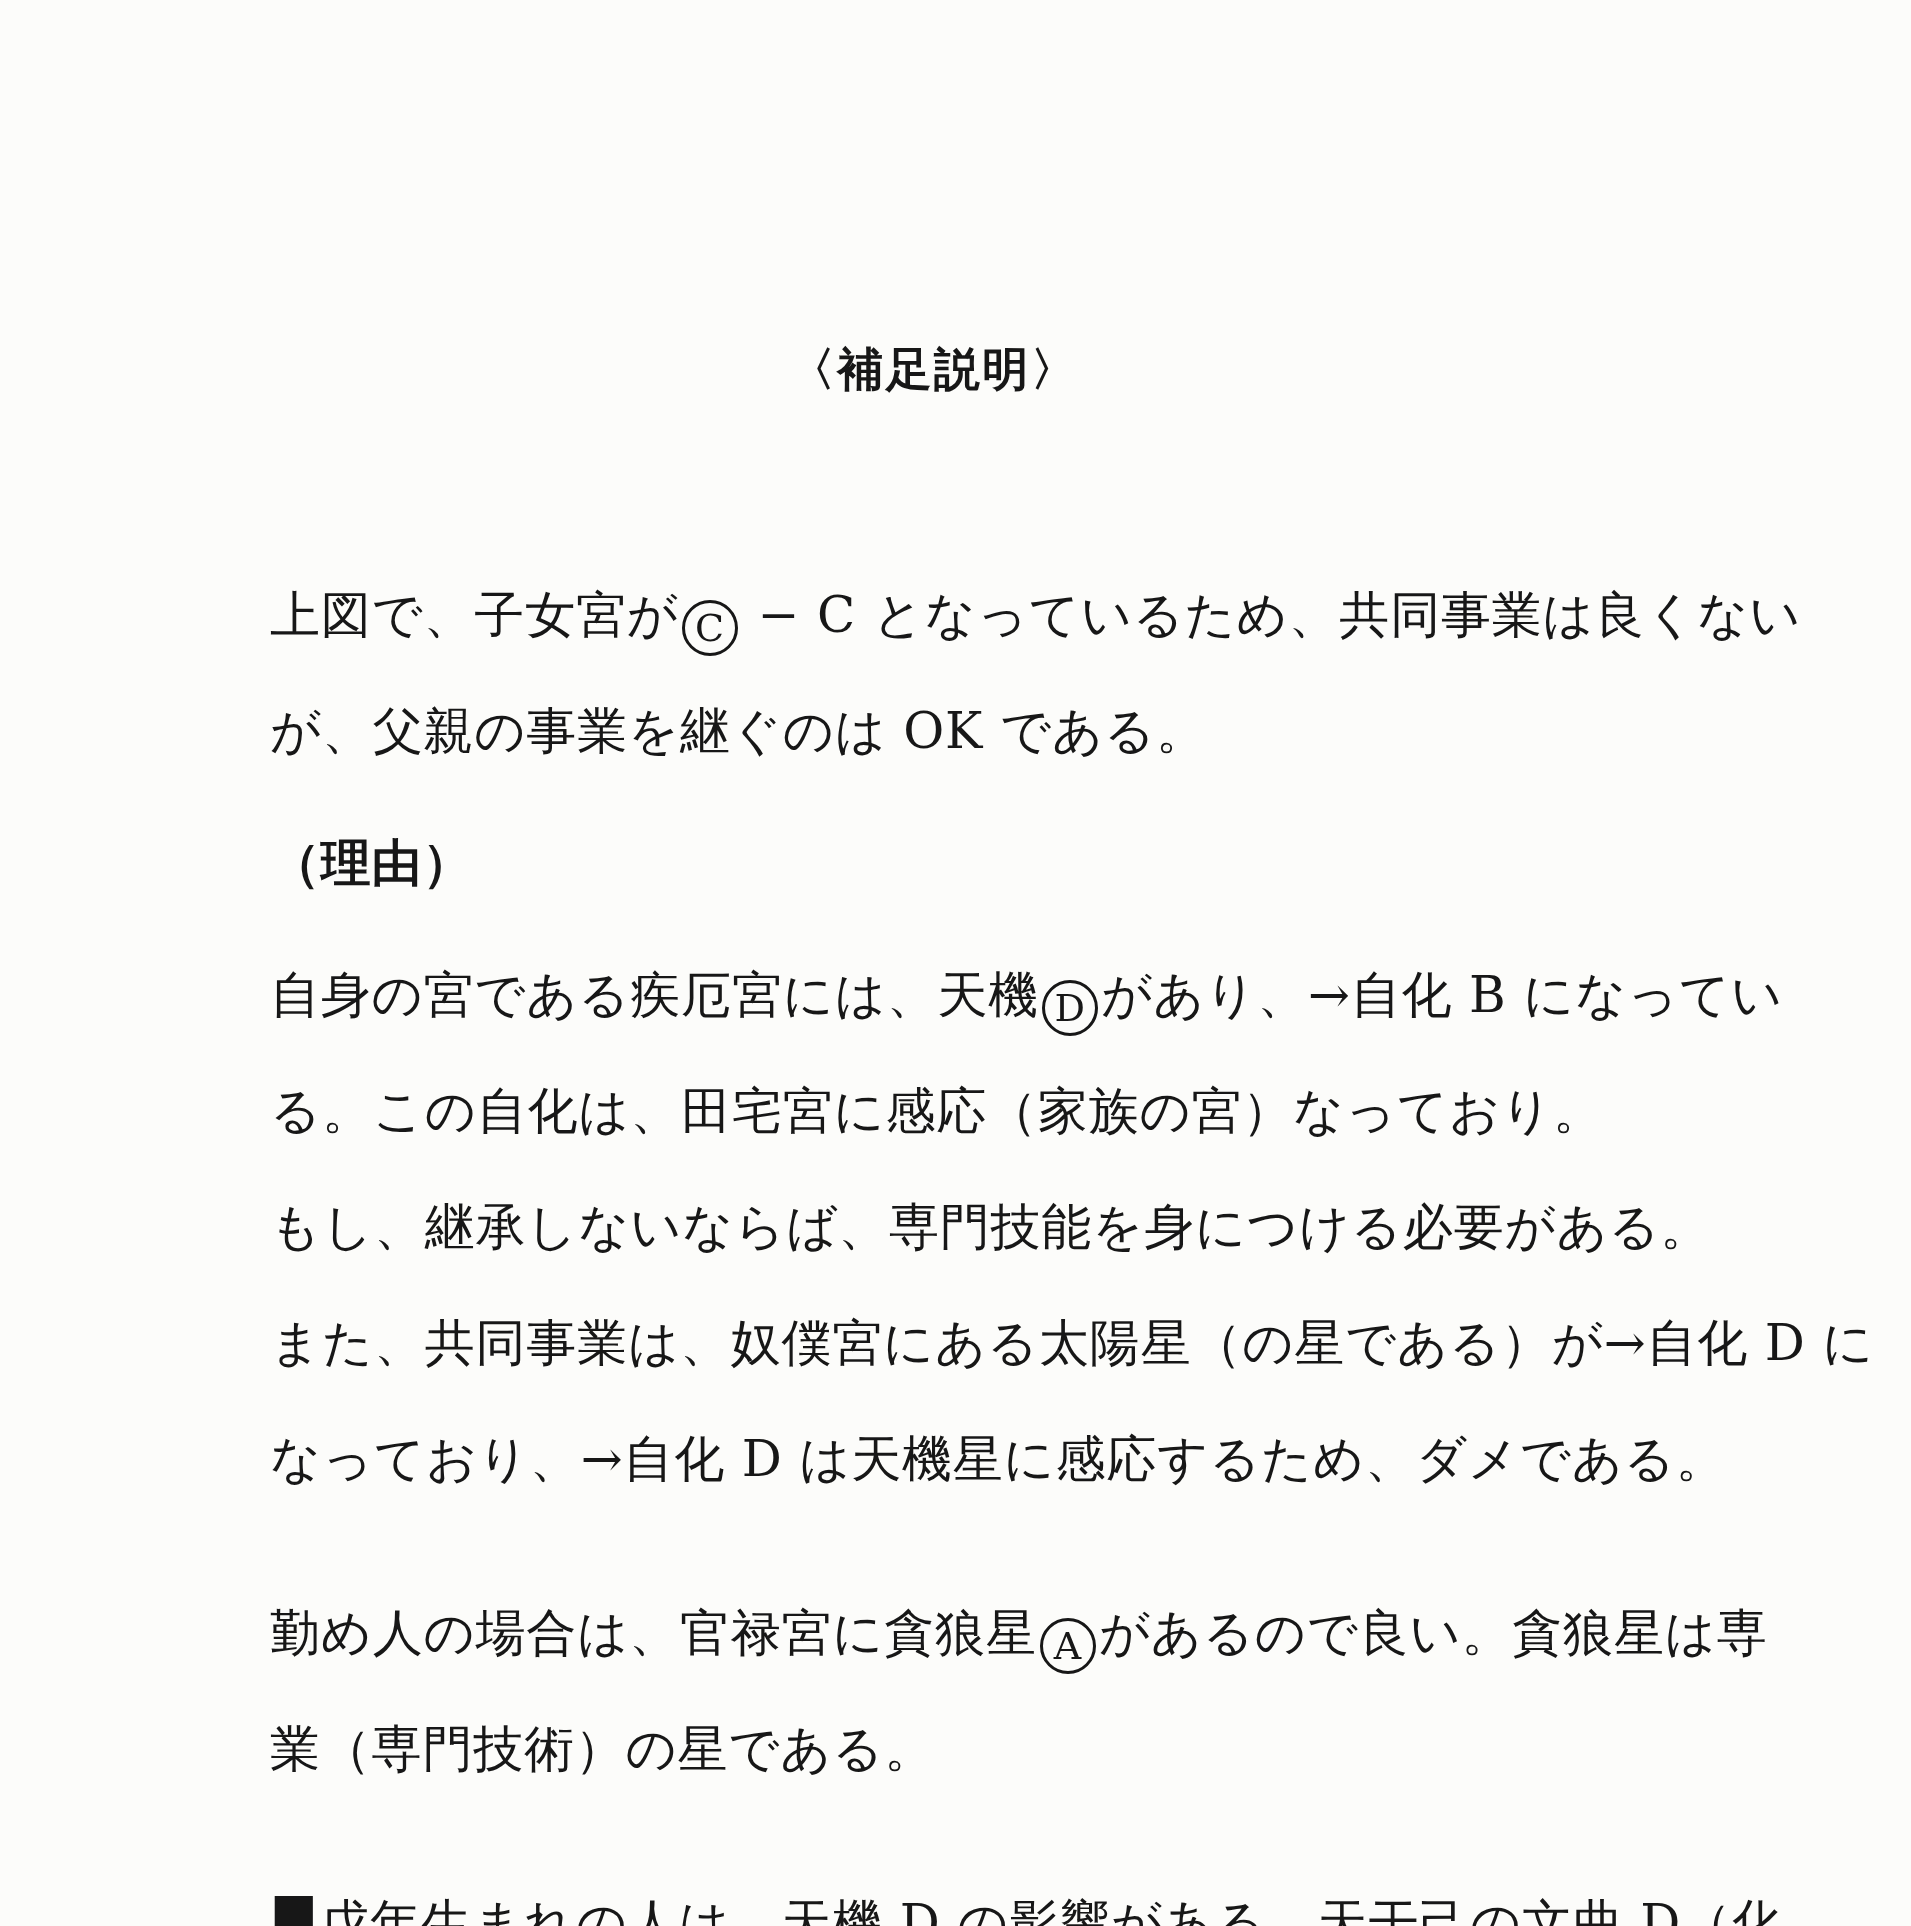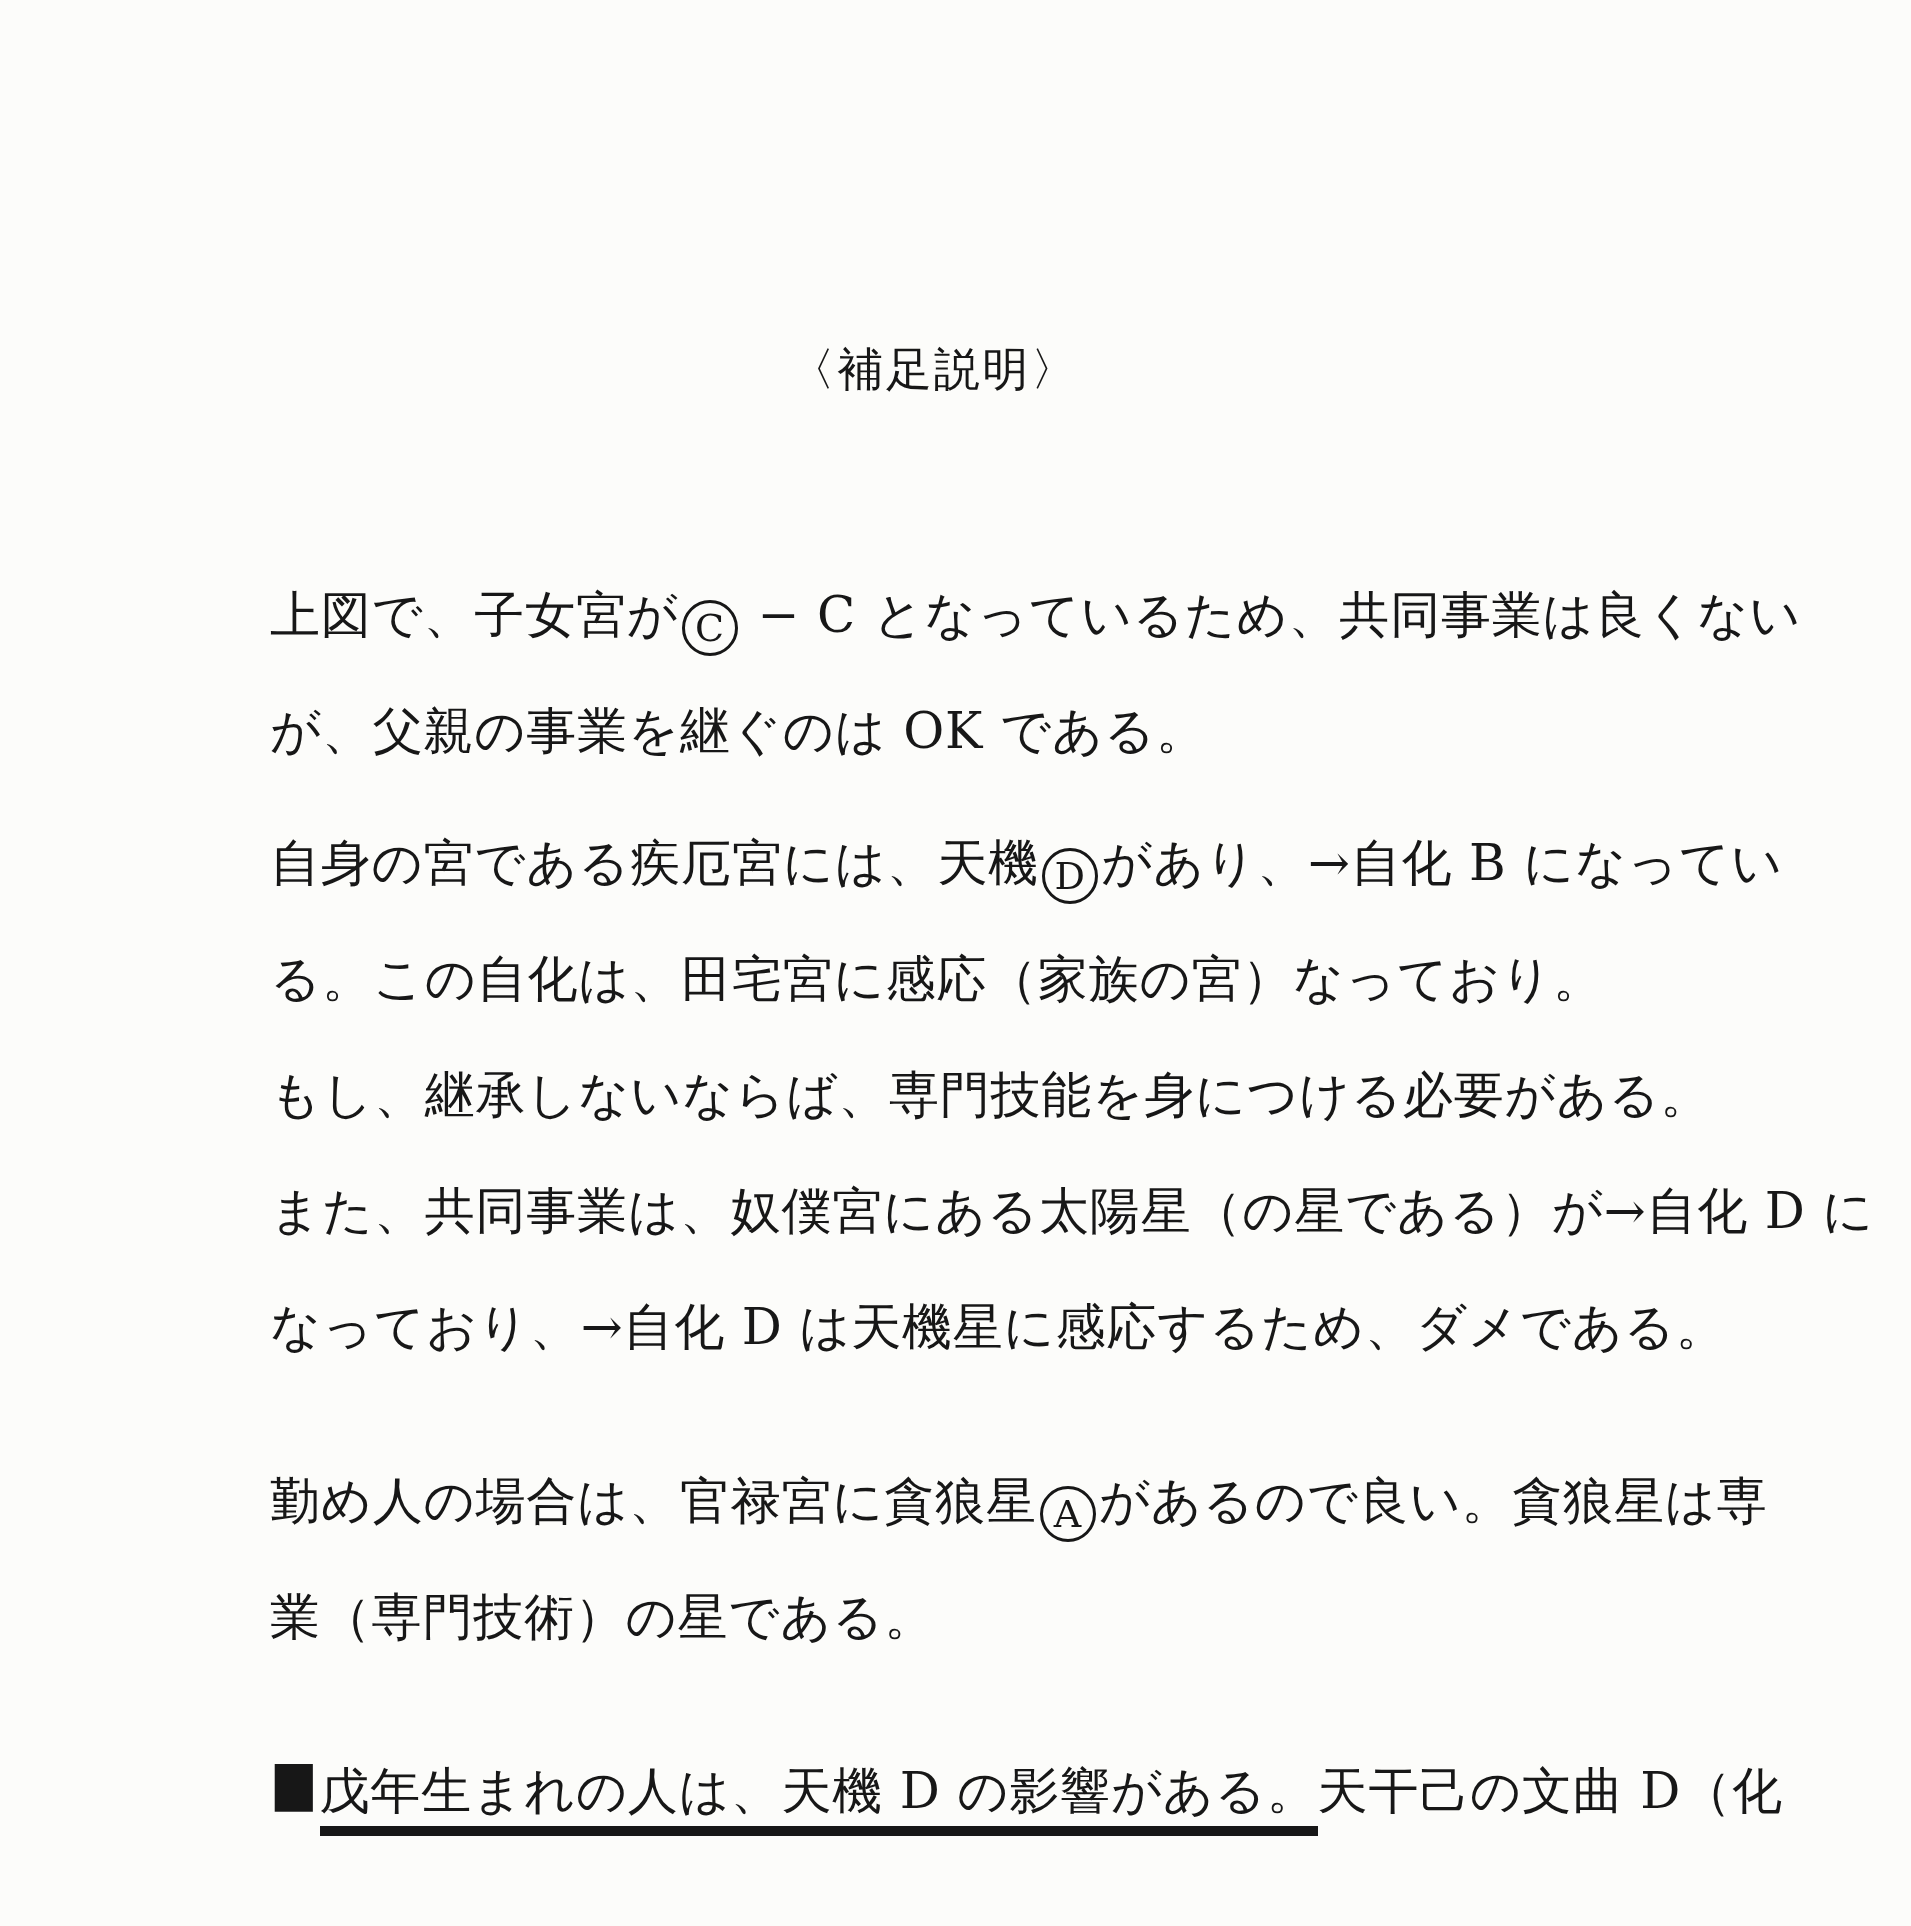--- a/index.html
+++ b/index.html
@@ -12,21 +12,21 @@
     font-family:"DejaVu Serif","Liberation Serif",serif;
     overflow:hidden;
   }
   .title{
     position:absolute;
     top:339px;
     left:0;
     width:1868px;
     text-align:center;
     font-size:46px;
-    font-weight:400;
+    font-weight:700;
     letter-spacing:2.3px;
     white-space:nowrap;
   }
   .doc{
     position:absolute;
     top:0;
     left:0;
     width:1911px;
     padding-top:541px;
     padding-left:254px;
@@ -72,20 +72,23 @@
 <body>
 
 <div class="page">
   <div class="title">〈補足説明〉</div>
   <div class="doc" id="doc-body">
       <div class="para">
         <div class="line"><span>上図で、子女宮が</span><span class="circ">C</span><span> − C となっているため、共同事業は良くない</span></div>
         <div class="line"><span>が、父親の事業を継ぐのは OK である。</span></div>
       </div>
       <div class="para">
+        <div class="line bold"><span>（理由）</span></div>
+      </div>
+      <div class="para">
         <div class="line"><span>自身の宮である疾厄宮には、天機</span><span class="circ">D</span><span>があり、→自化 B になってい</span></div>
         <div class="line"><span>る。この自化は、田宅宮に感応（家族の宮）なっており。</span></div>
         <div class="line"><span>もし、継承しないならば、専門技能を身につける必要がある。</span></div>
         <div class="line"><span>また、共同事業は、奴僕宮にある太陽星（の星である）が→自化 D に</span></div>
         <div class="line"><span>なっており、→自化 D は天機星に感応するため、ダメである。</span></div>
       </div>
       <div class="para gap">
         <div class="line"><span>勤め人の場合は、官禄宮に貪狼星</span><span class="circ">A</span><span>があるので良い。貪狼星は専</span></div>
         <div class="line"><span>業（専門技術）の星である。</span></div>
       </div>

